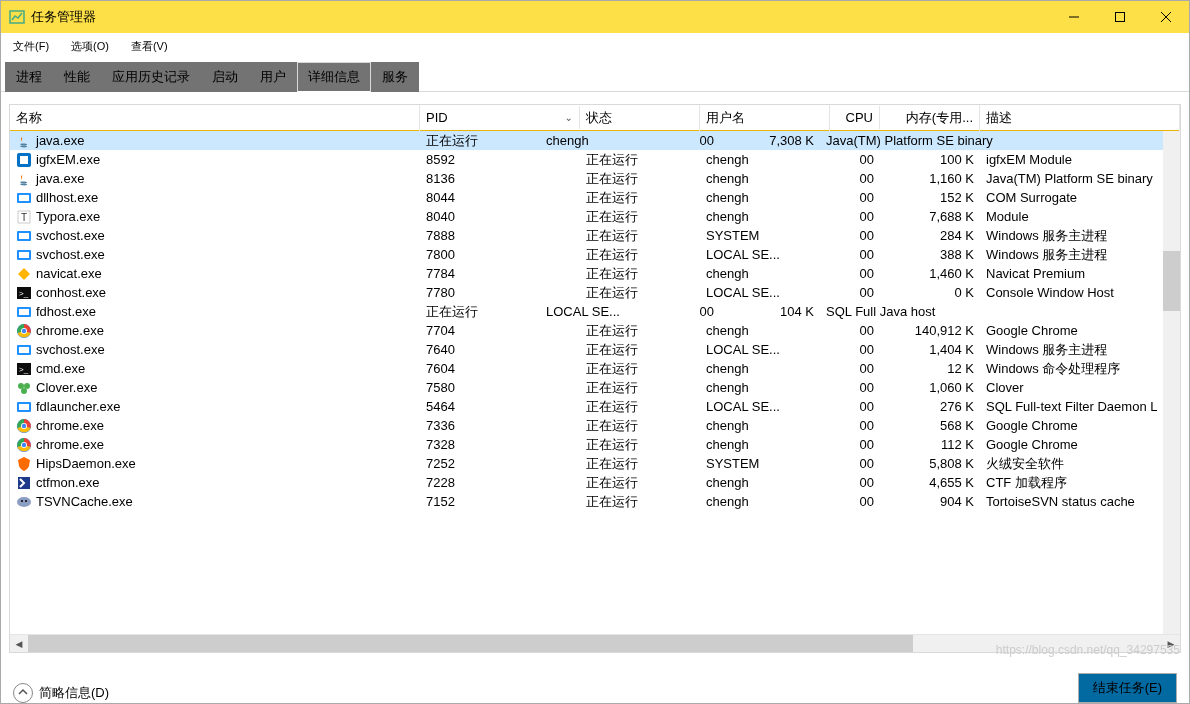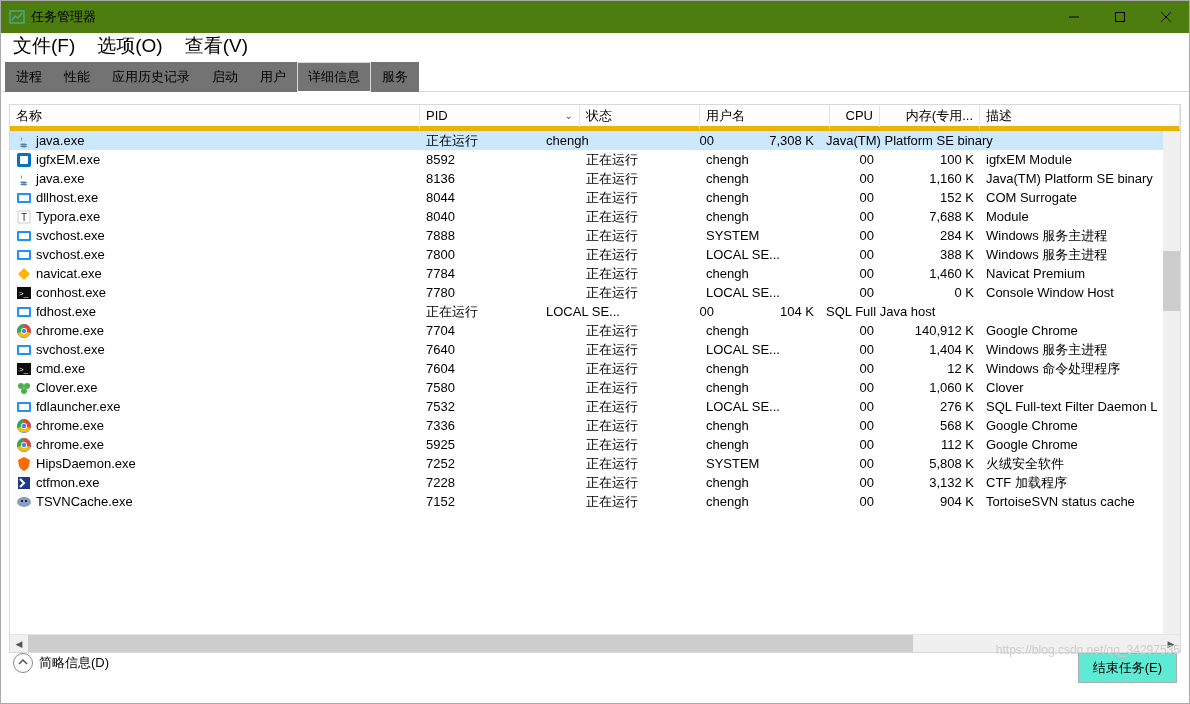--- a/index.html
+++ b/index.html
@@ -1,33 +1,33 @@
 <!DOCTYPE html>
 <html><head>
 <meta charset="utf-8">
 <style>
 * { box-sizing: border-box; margin: 0; padding: 0; }
 body { font-family: "Microsoft YaHei", "Segoe UI", sans-serif; font-size: 13px; background: #fff; color: #000; width: 1190px; height: 704px; overflow: hidden; border: 1px solid #aaa; display: flex; flex-direction: column; }
 
-.titlebar { height: 32px; display: flex; align-items: center; padding-left: 8px; background: #4d7c0f; }
+.titlebar { height: 32px; display: flex; align-items: center; padding-left: 8px; background: #fde047; }
 .titlebar .icon { width: 16px; height: 16px; margin-right: 6px; }
 .titlebar .title { flex: 1; font-size: 13px; }
 .winbtns { display: flex; height: 100%; }
 .winbtn { width: 46px; height: 100%; display: flex; align-items: center; justify-content: center; }
 
-.menubar { height: 26px; display: flex; align-items: center; padding-left: 8px; gap: 14px; font-size: 19px; }
+.menubar { height: 26px; display: flex; align-items: center; padding-left: 8px; gap: 14px; font-size: 11px; }
 .menuitem { padding: 2px 4px; }
 
 .tabbar { display: flex; border-bottom: 1px solid #d9d9d9; padding-left: 4px; margin-top: 2px; }
 .tab { padding: 5px 10px; border: 1px solid transparent; border-bottom: none; font-size: 13px; position: relative; top: 1px; background: #737373; }
 .tab.active { border-color: #d9d9d9; border-bottom: 1px solid #fff; }
 
 .content { flex: 1; display: flex; flex-direction: column; padding: 12px 8px 0 8px; overflow: hidden; }
 .table-wrap { flex: 1; border: 1px solid #d9d9d9; overflow: hidden; display: flex; flex-direction: column; position: relative; }
-.thead { display: flex; border-bottom: 5px solid #eab308; background: #fff; height: 26px; align-items: center; }
+.thead { display: flex; border-bottom: 1px solid #eab308; background: #fff; height: 26px; align-items: center; }
 .th { padding: 4px 6px; border-right: 1px solid #e5e5e5; overflow: hidden; white-space: nowrap; text-overflow: ellipsis; position: relative; }
 .th .sort { position: absolute; right: 6px; top: 6px; font-size: 10px; color: #555; }
 .tbody { flex: 1; overflow: hidden; }
 .tr { display: flex; height: 19px; align-items: center; }
 .tr.selected { background: #cce8ff; }
 .td { padding: 3px 6px; overflow: hidden; white-space: nowrap; text-overflow: ellipsis; }
 .td.num { text-align: right; }
 .c-name { width: 410px; display: flex; align-items: center; }
 .c-pid { width: 160px; }
 .c-status { width: 120px; }
@@ -37,24 +37,24 @@
 .c-desc { flex: 1; }
 .proc-icon { width: 16px; height: 16px; margin-right: 4px; flex-shrink: 0; }
 
 .hscroll { height: 18px; border-top: 1px solid #e5e5e5; display: flex; align-items: center; background: #f0f0f0; }
 .hscroll .arrow { width: 18px; height: 100%; display: flex; align-items: center; justify-content: center; font-size: 9px; color: #555; }
 .hscroll .track { flex: 1; height: 100%; position: relative; }
 .hscroll .thumb { position: absolute; height: 100%; background: #cdcdcd; left: 0; width: 78%; }
 .vscroll { position: absolute; right: 0; top: 26px; bottom: 18px; width: 17px; background: #f0f0f0; }
 .vscroll .vthumb { position: absolute; width: 100%; background: #cdcdcd; top: 120px; height: 60px; }
 
-.footer { height: 50px; display: flex; align-items: flex-start; padding: 0 12px; justify-content: space-between; }
+.footer { height: 50px; display: flex; align-items: flex-end; padding: 0 12px; justify-content: space-between; }
 .fewer { display: flex; align-items: center; gap: 6px; color: #000; }
 .circ { width: 20px; height: 20px; border: 1px solid #888; border-radius: 50%; display: flex; align-items: center; justify-content: center; font-size: 11px; }
-.endbtn { padding: 5px 14px; border: 1px solid #adadad; background: #5eead4; font-size: 13px; }
+.endbtn { padding: 5px 14px; border: 1px solid #adadad; background: #0369a1; font-size: 13px; }
 
 .watermark { position: absolute; right: 10px; bottom: 47px; color: #ccc; font-size: 12px; pointer-events: none; }
 </style>
 </head>
 <body>
 
 <div class="titlebar">
   <svg class="icon" viewBox="0 0 16 16">
       <rect x="1" y="2" width="14" height="12" fill="none" stroke="#4a8" stroke-width="1.5"></rect>
       <path d="M3 11 L6 7 L9 9 L13 4" fill="none" stroke="#4a8" stroke-width="1.5"></path>
@@ -324,21 +324,21 @@
           <div class="td c-desc">Clover</div>
         </div>
         <div class="tr">
           <div class="td c-name">
             <span class="proc-icon"><svg viewBox="0 0 16 16">
                 <rect x="1" y="3" width="14" height="10" rx="1" fill="#1e90ff"></rect>
                 <rect x="3" y="5" width="10" height="6" fill="#fff"></rect>
               </svg></span>
             <span>fdlauncher.exe</span>
           </div>
-          <div class="td c-pid">7532</div>
+          <div class="td c-pid">5464</div>
           <div class="td c-status">正在运行</div>
           <div class="td c-user">LOCAL SE...</div>
           <div class="td c-cpu num">00</div>
           <div class="td c-mem num">276 K</div>
           <div class="td c-desc">SQL Full-text Filter Daemon L</div>
         </div>
         <div class="tr">
           <div class="td c-name">
             <span class="proc-icon"><svg viewBox="0 0 16 16">
                 <circle cx="8" cy="8" r="7" fill="#4285f4"></circle>
@@ -364,21 +364,21 @@
                 <circle cx="8" cy="8" r="7" fill="#4285f4"></circle>
                 <circle cx="8" cy="8" r="3" fill="#fff"></circle>
                 <path d="M8 1 A7 7 0 0 1 14.5 10 L8 8 Z" fill="#ea4335"></path>
                 <path d="M1.5 10 A7 7 0 0 1 8 1 L8 8 Z" fill="#34a853"></path>
                 <path d="M14.5 10 A7 7 0 0 1 1.5 10 L8 8 Z" fill="#fbbc05"></path>
                 <circle cx="8" cy="8" r="3" fill="#fff"></circle>
                 <circle cx="8" cy="8" r="2.2" fill="#4285f4"></circle>
               </svg></span>
             <span>chrome.exe</span>
           </div>
-          <div class="td c-pid">5925</div>
+          <div class="td c-pid">7328</div>
           <div class="td c-status">正在运行</div>
           <div class="td c-user">chengh</div>
           <div class="td c-cpu num">00</div>
           <div class="td c-mem num">112 K</div>
           <div class="td c-desc">Google Chrome</div>
         </div>
         <div class="tr">
           <div class="td c-name">
             <span class="proc-icon"><svg viewBox="0 0 16 16">
                 <path d="M8 1 L14 4 L13 10 C12 13 8 15 8 15 C8 15 4 13 3 10 L2 4 Z" fill="#ff6b00"></path>
@@ -397,21 +397,21 @@
             <span class="proc-icon"><svg viewBox="0 0 16 16">
                 <rect x="2" y="2" width="12" height="12" fill="#1e3a8a"></rect>
                 <path d="M4 4 L8 8 L4 12" fill="none" stroke="#fff" stroke-width="2"></path>
               </svg></span>
             <span>ctfmon.exe</span>
           </div>
           <div class="td c-pid">7228</div>
           <div class="td c-status">正在运行</div>
           <div class="td c-user">chengh</div>
           <div class="td c-cpu num">00</div>
-          <div class="td c-mem num">3,132 K</div>
+          <div class="td c-mem num">4,655 K</div>
           <div class="td c-desc">CTF 加载程序</div>
         </div>
         <div class="tr">
           <div class="td c-name">
             <span class="proc-icon"><svg viewBox="0 0 16 16">
                 <ellipse cx="8" cy="8" rx="7" ry="5" fill="#8b9dc3"></ellipse>
                 <circle cx="6" cy="7" r="1" fill="#000"></circle>
                 <circle cx="10" cy="7" r="1" fill="#000"></circle>
               </svg></span>
             <span>TSVNCache.exe</span>

